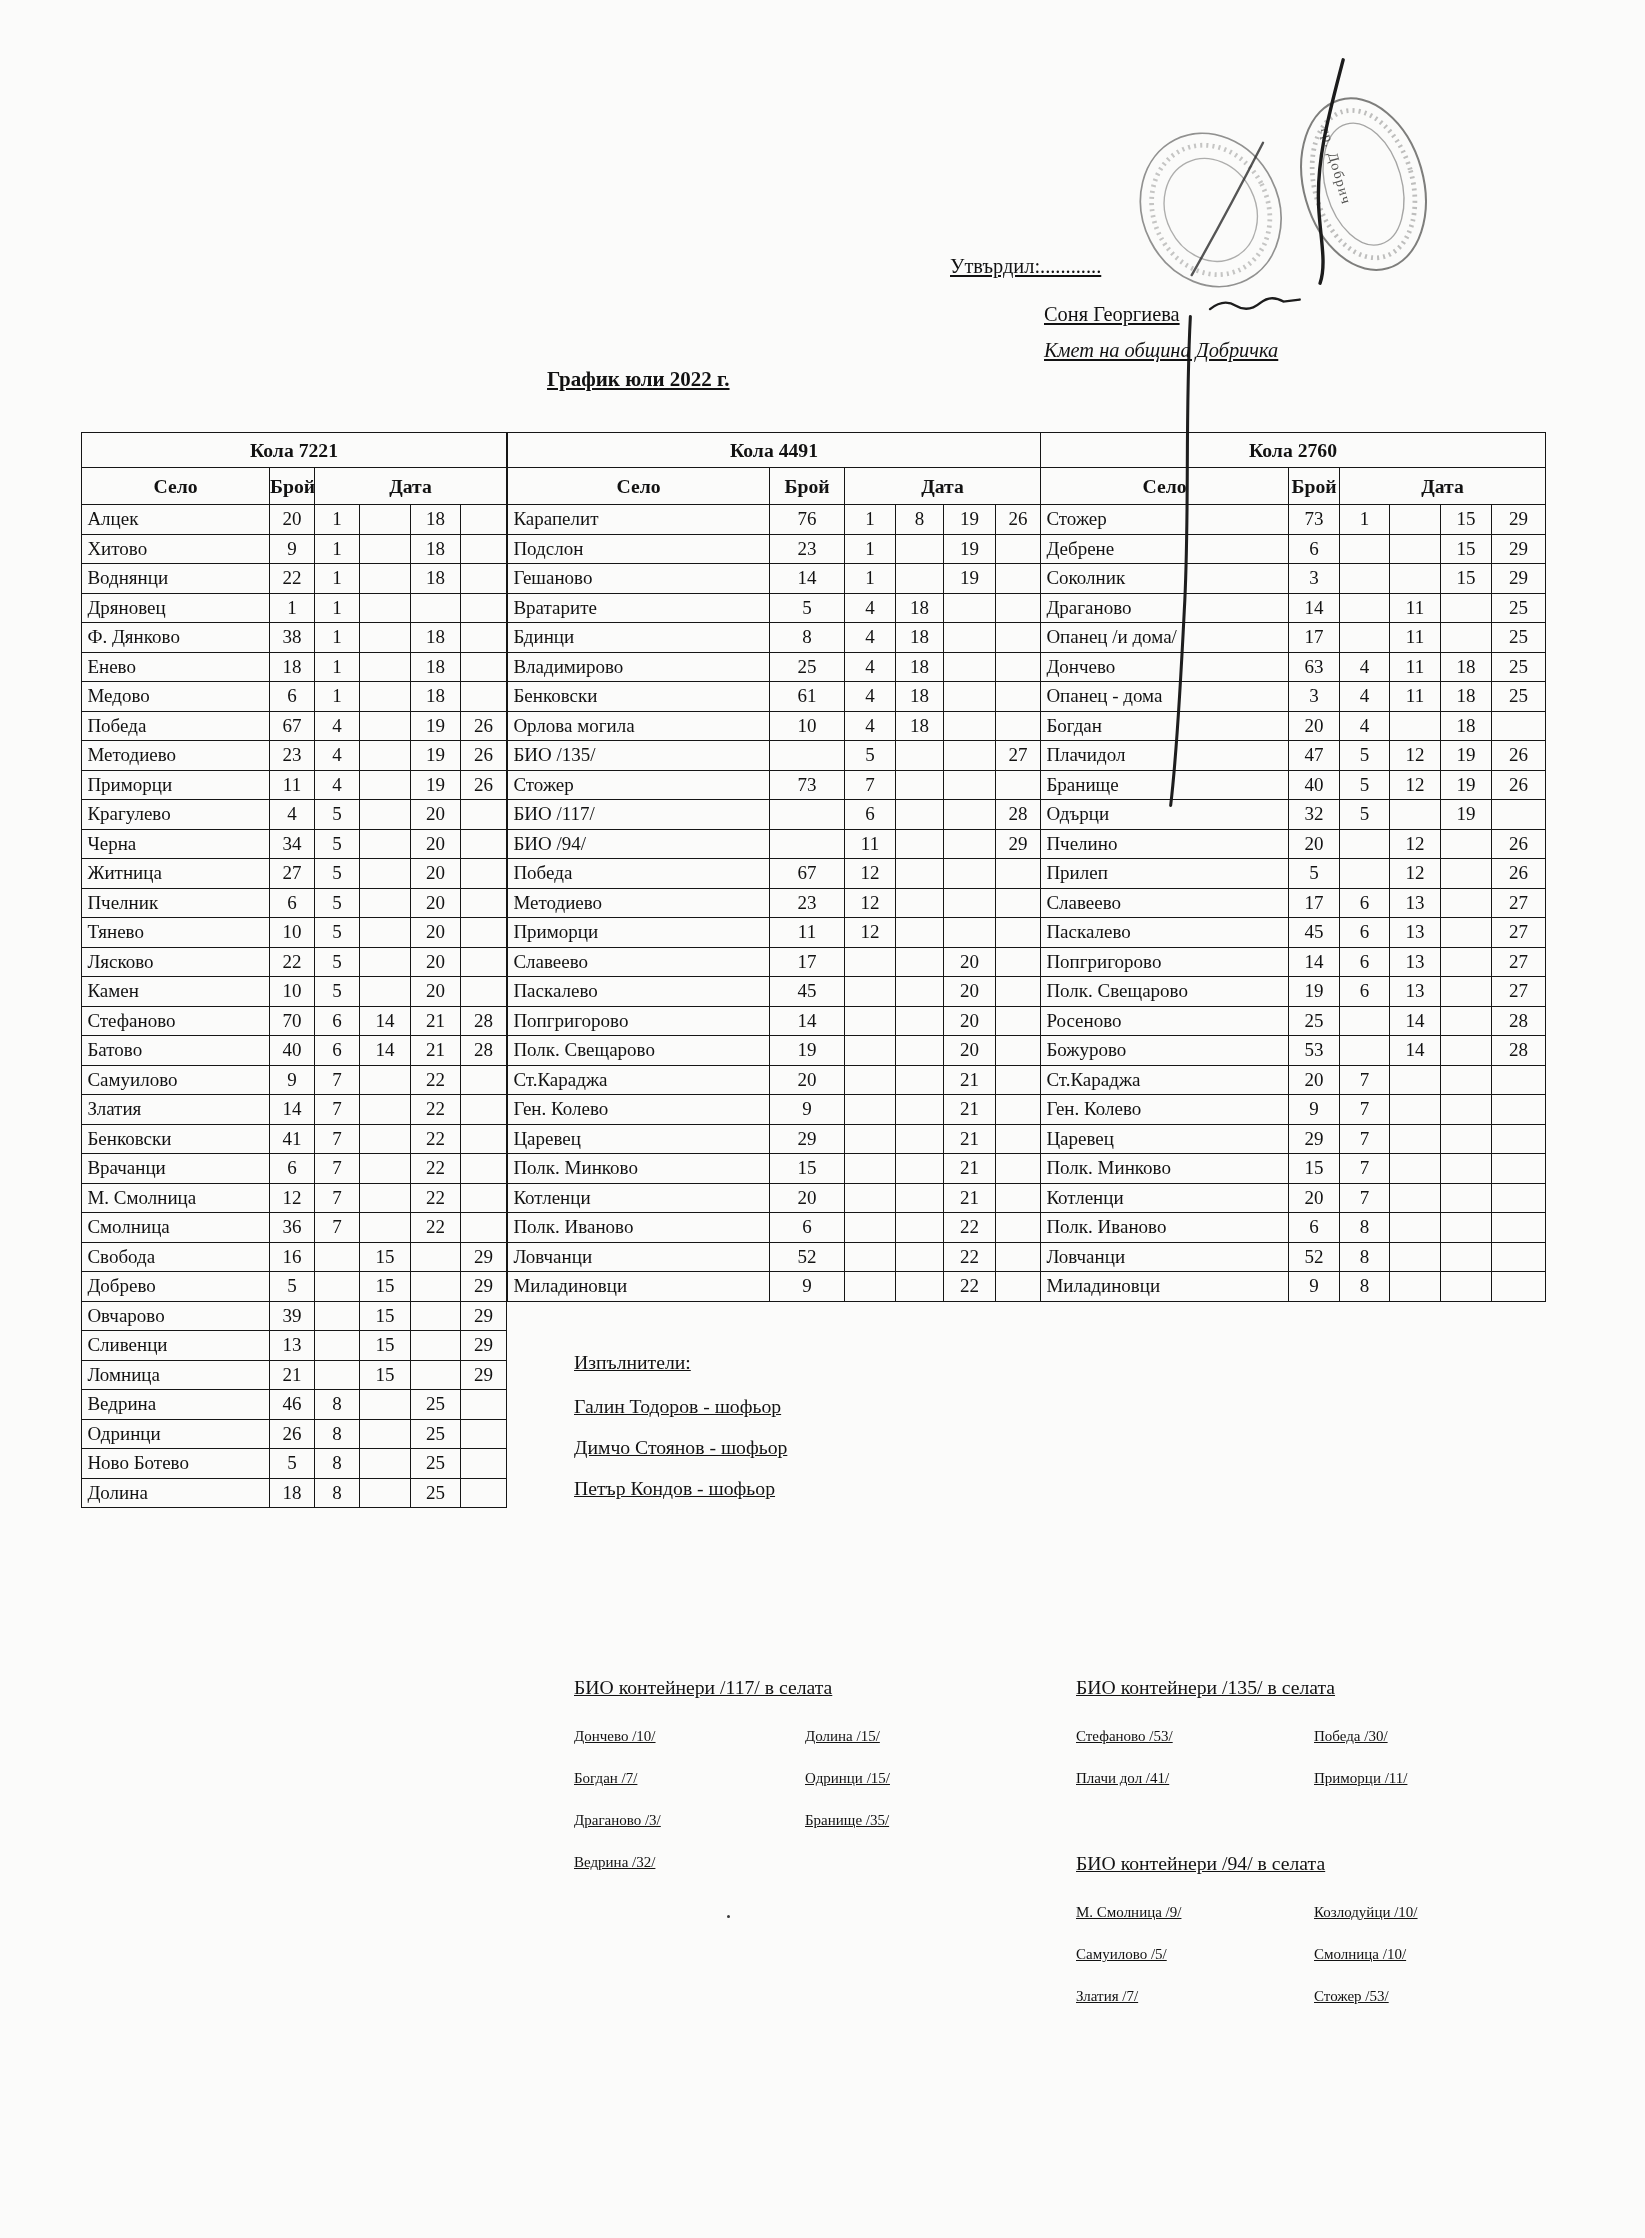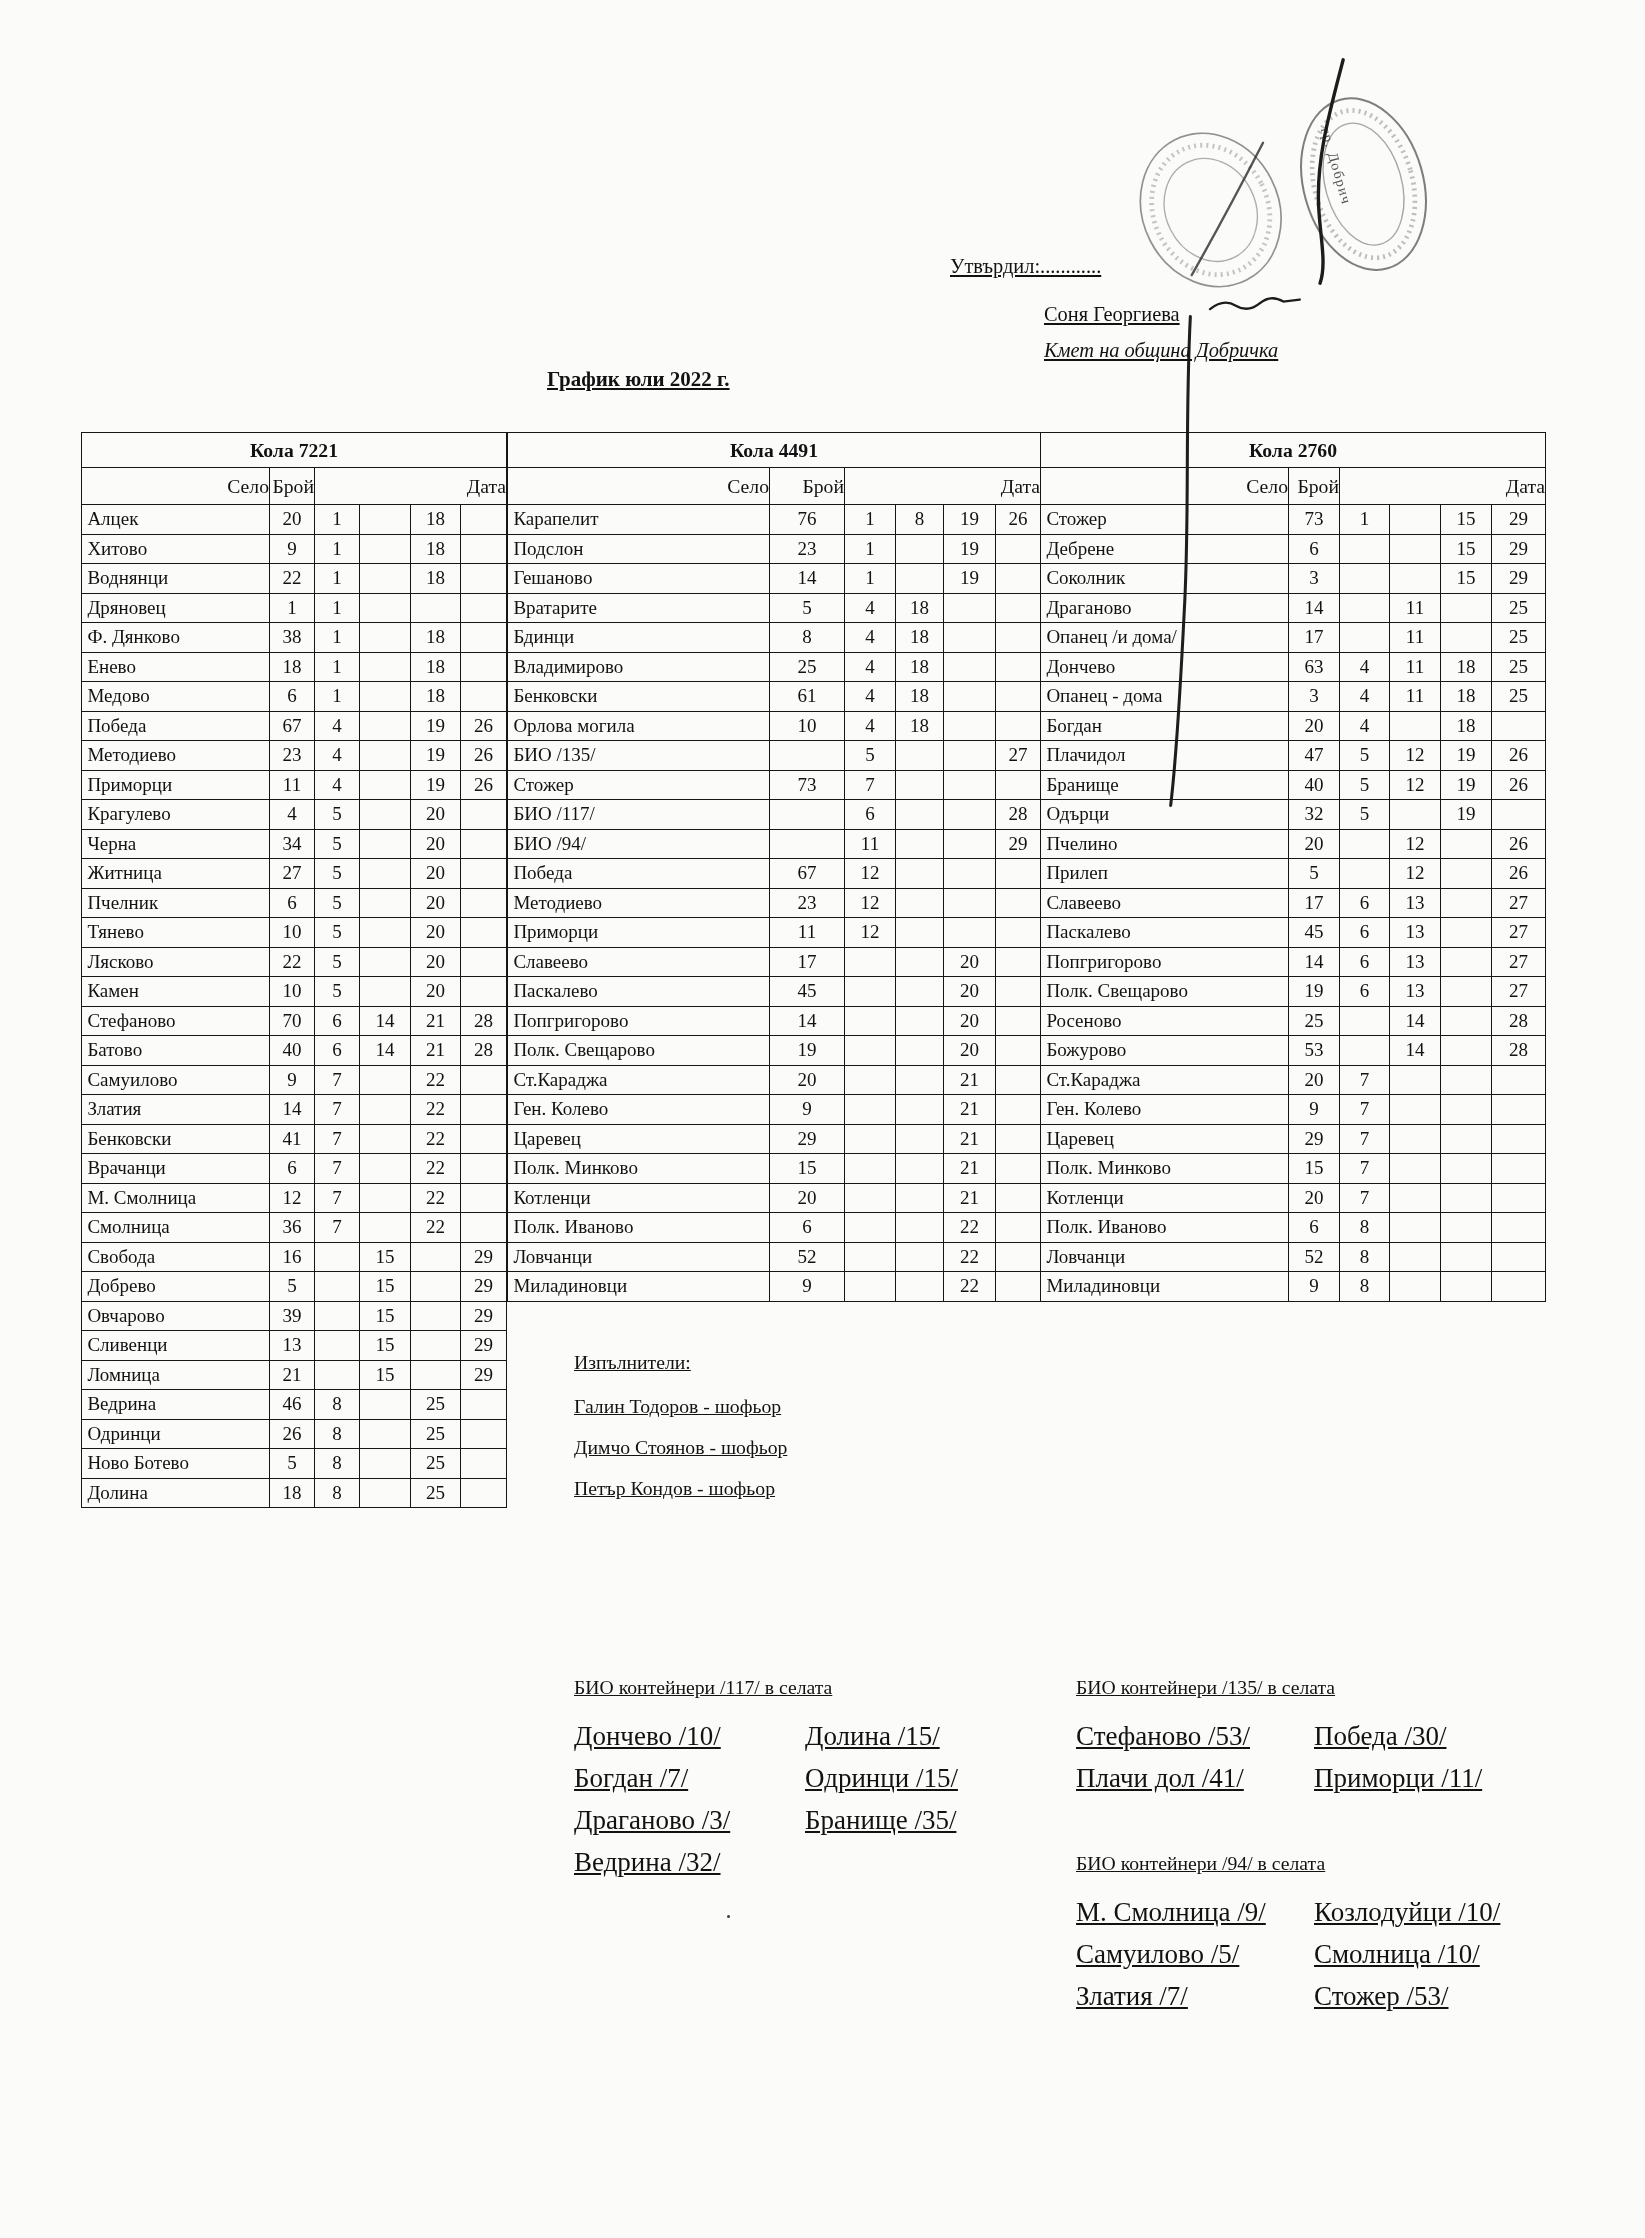--- a/index.html
+++ b/index.html
@@ -9,32 +9,32 @@
   .abs { position:absolute;text-decoration:underline; }
 
   .approve-label { font-size:20.4px; }
   .approver-name { font-size:20.4px; }
   .approver-title { font-size:20.4px; font-style:italic;text-align:right; }
   .doc-title { font-size:21px; font-weight:bold; }
 
   table.sched { position:absolute; border-collapse:collapse; table-layout:fixed; font-size:19px; background:transparent; }
   table.sched th, table.sched td { border:1.4px solid #161616; vertical-align:middle; white-space:nowrap; overflow:hidden; }
   table.sched thead tr.car th { height:35px; font-weight:bold; font-size:19.7px; text-align:center; }
-  table.sched thead tr.hdr th { height:37px; font-weight:normal; font-size:19.7px; text-align:right; }
+  table.sched thead tr.hdr th { height:37px; font-weight:bold; font-size:19.7px; text-align:center; }
   table.sched tbody tr { height:29.5px; }
   td.v { text-align:left; padding-left:5.4px; }
   td.c, td.d { text-align:center; }
 
   .exec-title { font-size:19.7px; }
   .exec-item { font-size:19.7px; line-height:41px; }
   .exec-list { margin-top:12.2px; }
 
   .note-title { font-size:19.7px; }
   .note-grid { display:grid; margin-top:16.3px; }
-  .note-item { font-size:27px; line-height:42px; white-space:nowrap; }
+  .note-item { font-size:15px; line-height:42px; white-space:nowrap; }
 
   .ink { position:absolute; left:0; top:0; pointer-events:none; }
   .speck { position:absolute; width:3.4px; height:3.4px; border-radius:50%; background:#3a3a3a; }
 </style>
 </head>
 <body>
 
 <div class="page">
 
   <svg class="ink" width="1646" height="2239" viewBox="0 0 2424 3297">

